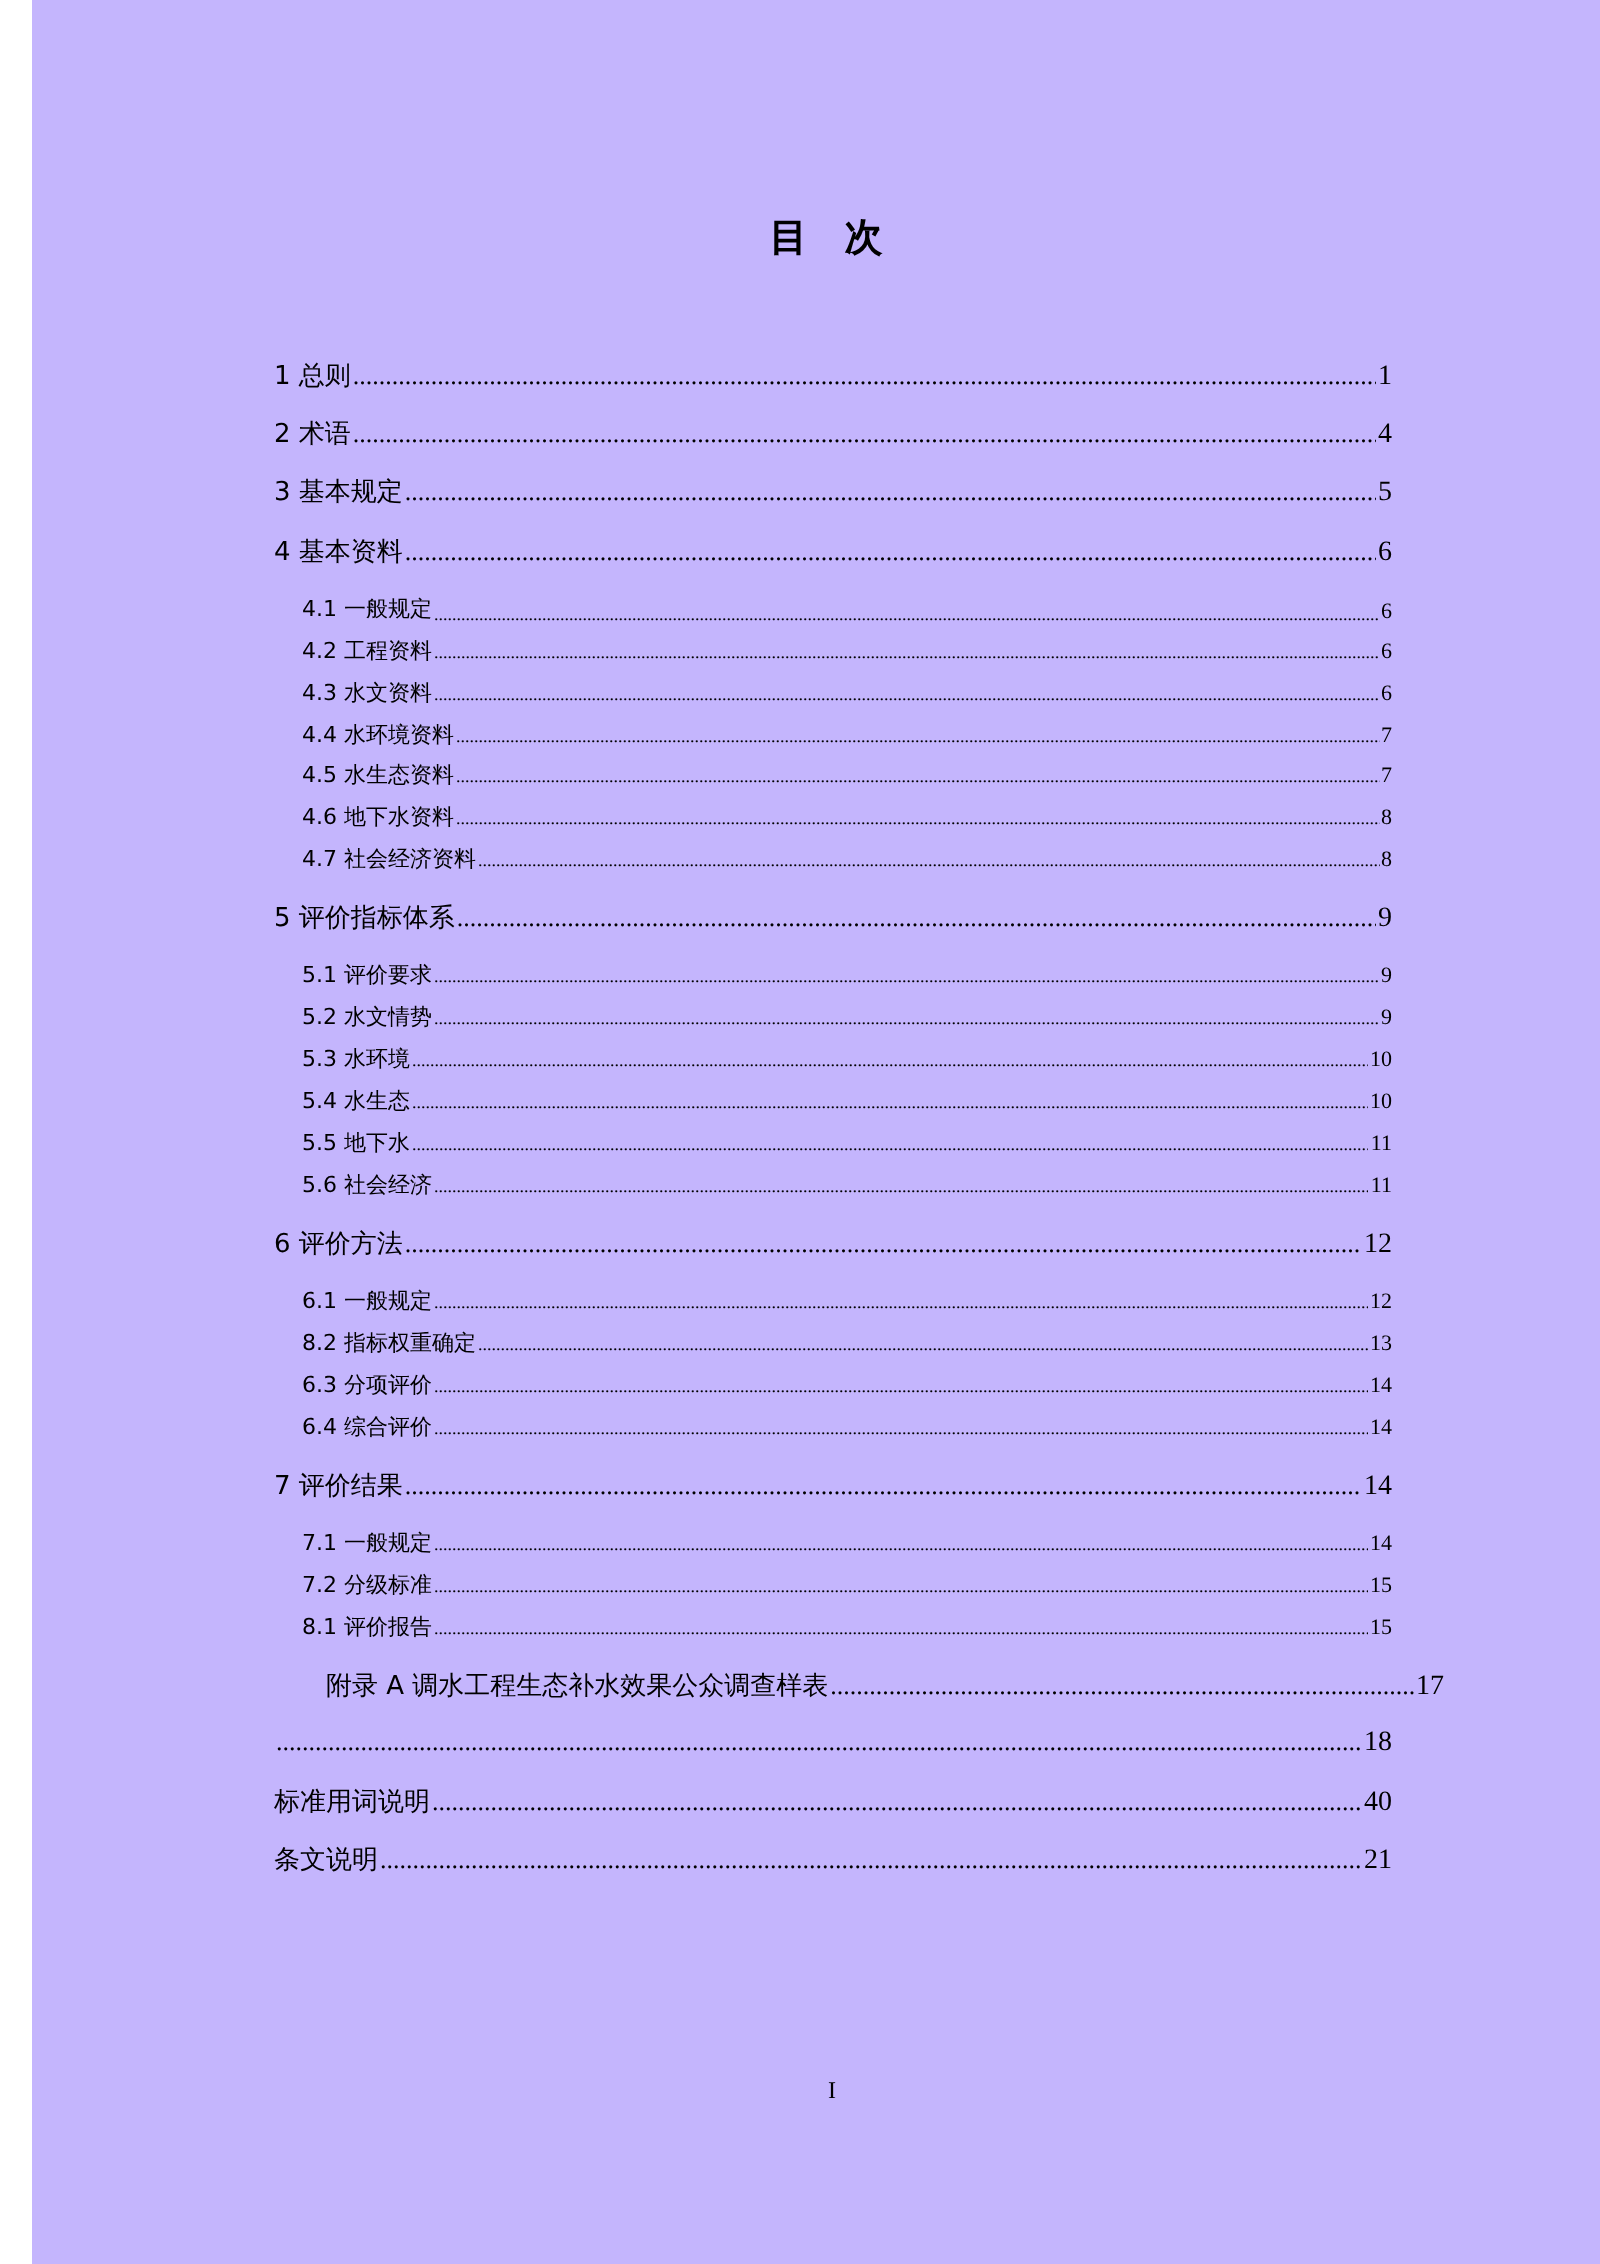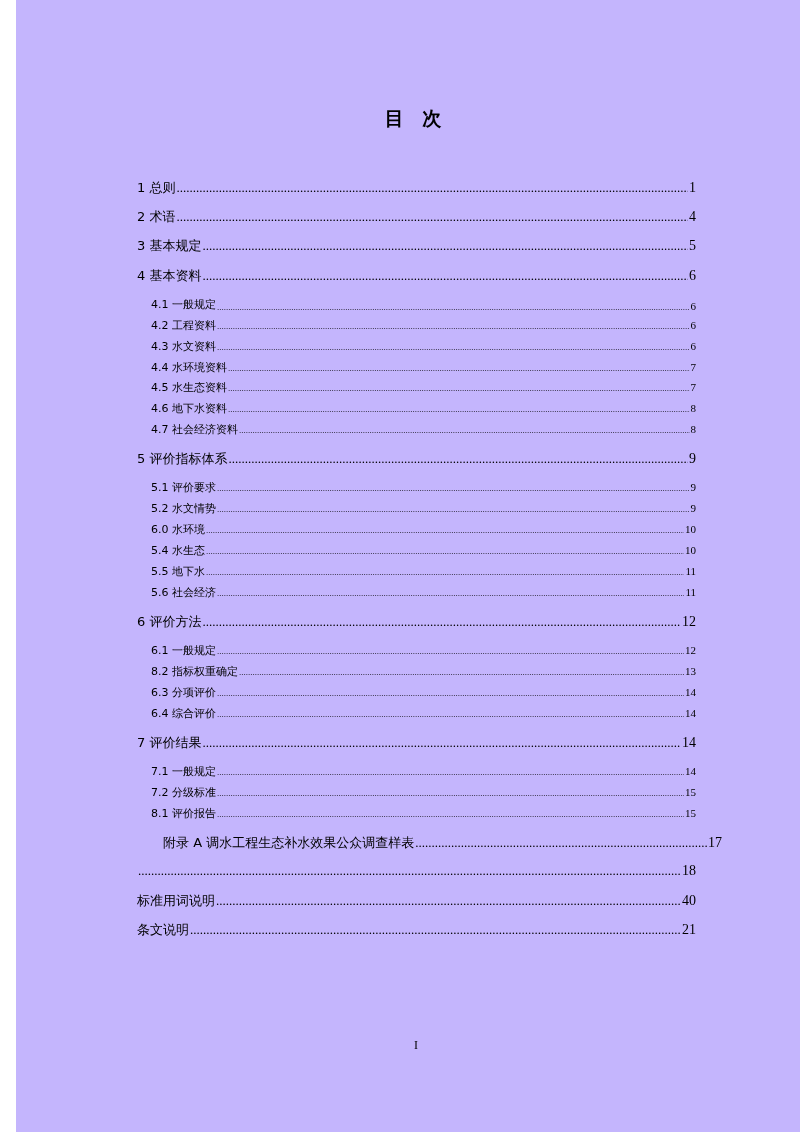--- a/index.html
+++ b/index.html
@@ -103,21 +103,21 @@
         <span class="label">5.1 评价要求</span>
         <span class="leader"></span>
         <span class="page-no">9</span>
       </div>
       <div class="toc-row l2" style="top: 501px;">
         <span class="label">5.2 水文情势</span>
         <span class="leader"></span>
         <span class="page-no">9</span>
       </div>
       <div class="toc-row l2" style="top: 522px;">
-        <span class="label">6.0 水环境</span>
+        <span class="label">5.3 水环境</span>
         <span class="leader"></span>
         <span class="page-no">10</span>
       </div>
       <div class="toc-row l2" style="top: 543px; justify-content: space-between;">
         <span class="label">5.4 水生态</span>
         <span class="leader"></span>
         <span class="page-no">10</span>
       </div>
       <div class="toc-row l2" style="top: 564px;">
         <span class="label">5.5 地下水</span>

